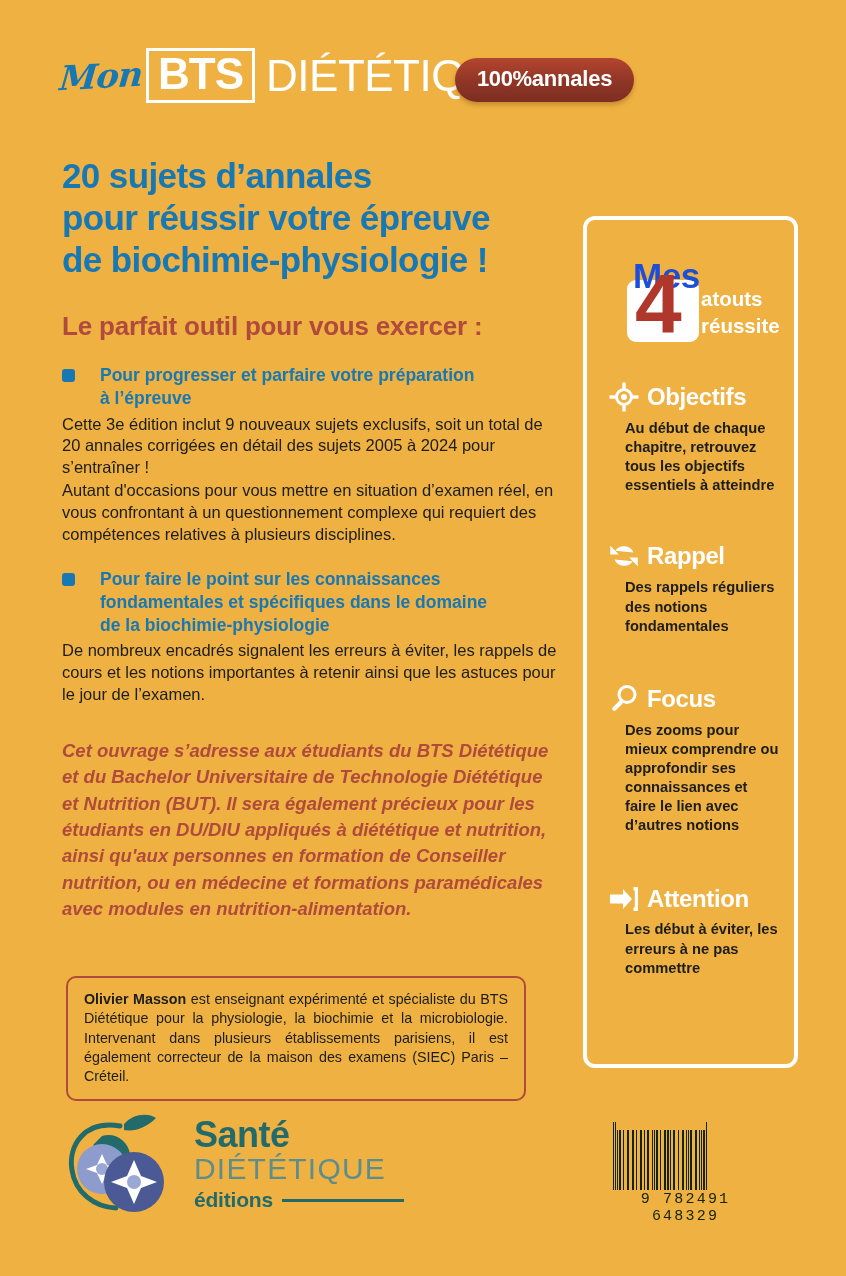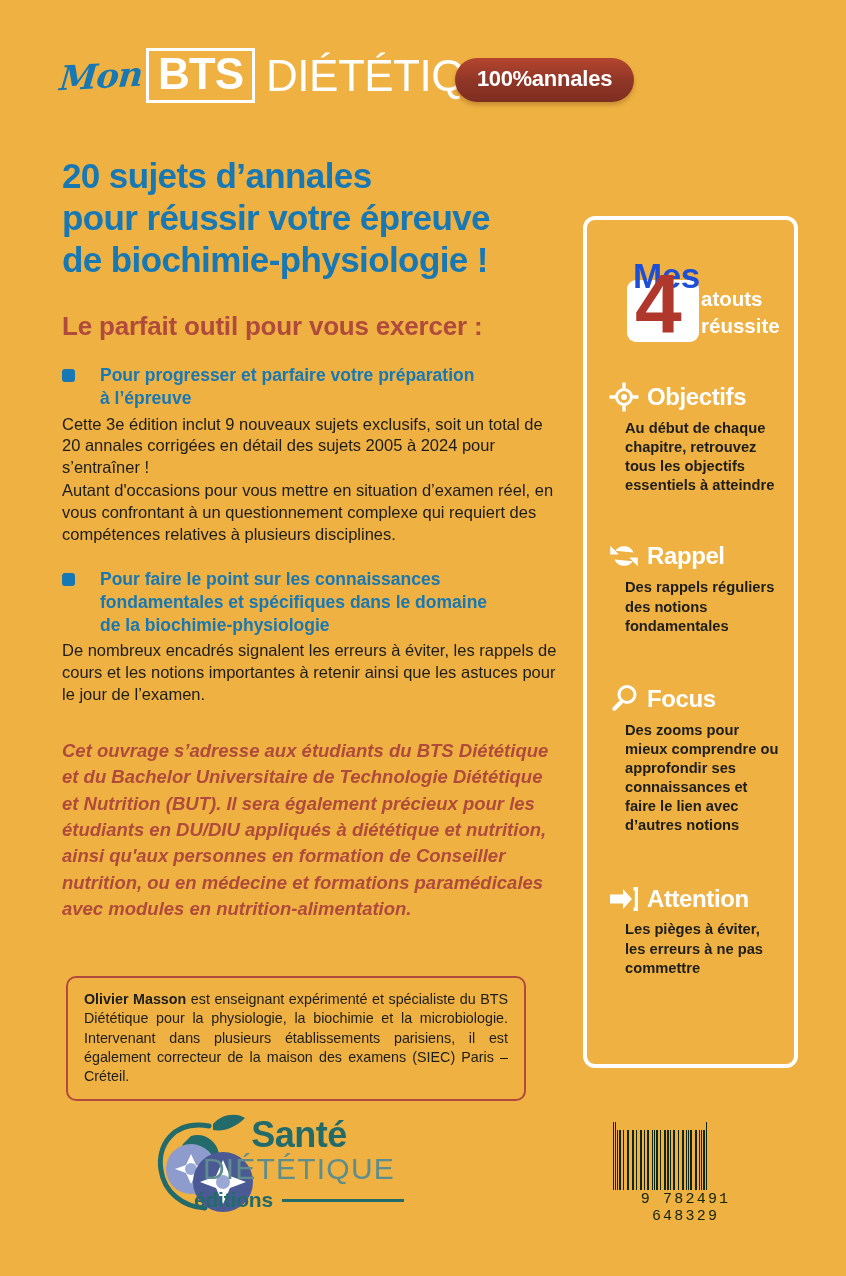--- a/index.html
+++ b/index.html
@@ -94,21 +94,21 @@
   .author-box {
     position:absolute; left:66px; top:976px; width:460px;
     border:2px solid #b04a3c; border-radius:10px;
     padding:12px 16px 13px 16px;
     color:#1d1d1b; font-size:14.3px; line-height:1.35;
     text-align:justify;
   }
   .author-box b { font-weight:700; }
 
   
-  .logo { position:absolute; left:62px; top:1112px; width:300px; height:110px;text-align:center; }
+  .logo { position:absolute; left:62px; top:1112px; width:300px; height:110px; }
   .logo-text { position:absolute; left:132px; top:6px; }
   .logo-sante {
     font-size:36px; font-weight:700; color:#236b6b; line-height:.95;
     letter-spacing:-0.5px;
   }
   .logo-diet {
     font-size:30px; font-weight:400; color:#5d8d8d; line-height:1;
     letter-spacing:1.2px; margin-top:2px;
   }
   .logo-ed-row { display:flex; align-items:center; margin-top:4px; }
@@ -364,16 +364,16 @@
   </div>
 
   <div class="pitem attention">
     <div class="pitem-head">
       <svg class="icon-svg" width="30" height="28" viewBox="0 0 30 28">
         <path d="M1 9.5 L14 9.5 L14 4 L23 14 L14 24 L14 18.5 L1 18.5 Z" fill="#ffffff"></path>
         <path d="M24.5 2 L29 2 L29 26 L24.5 26 L24.5 22.6 L25.8 22.6 L25.8 5.4 L24.5 5.4 Z" fill="#ffffff"></path>
       </svg>
       <div class="pitem-title">Attention</div>
     </div>
-    <div class="pitem-body">Les pièges à éviter, les erreurs à ne pas commettre</div>
+    <div class="pitem-body">Les début à éviter, les erreurs à ne pas commettre</div>
   </div>
 
 </div>
 
 </body></html>

